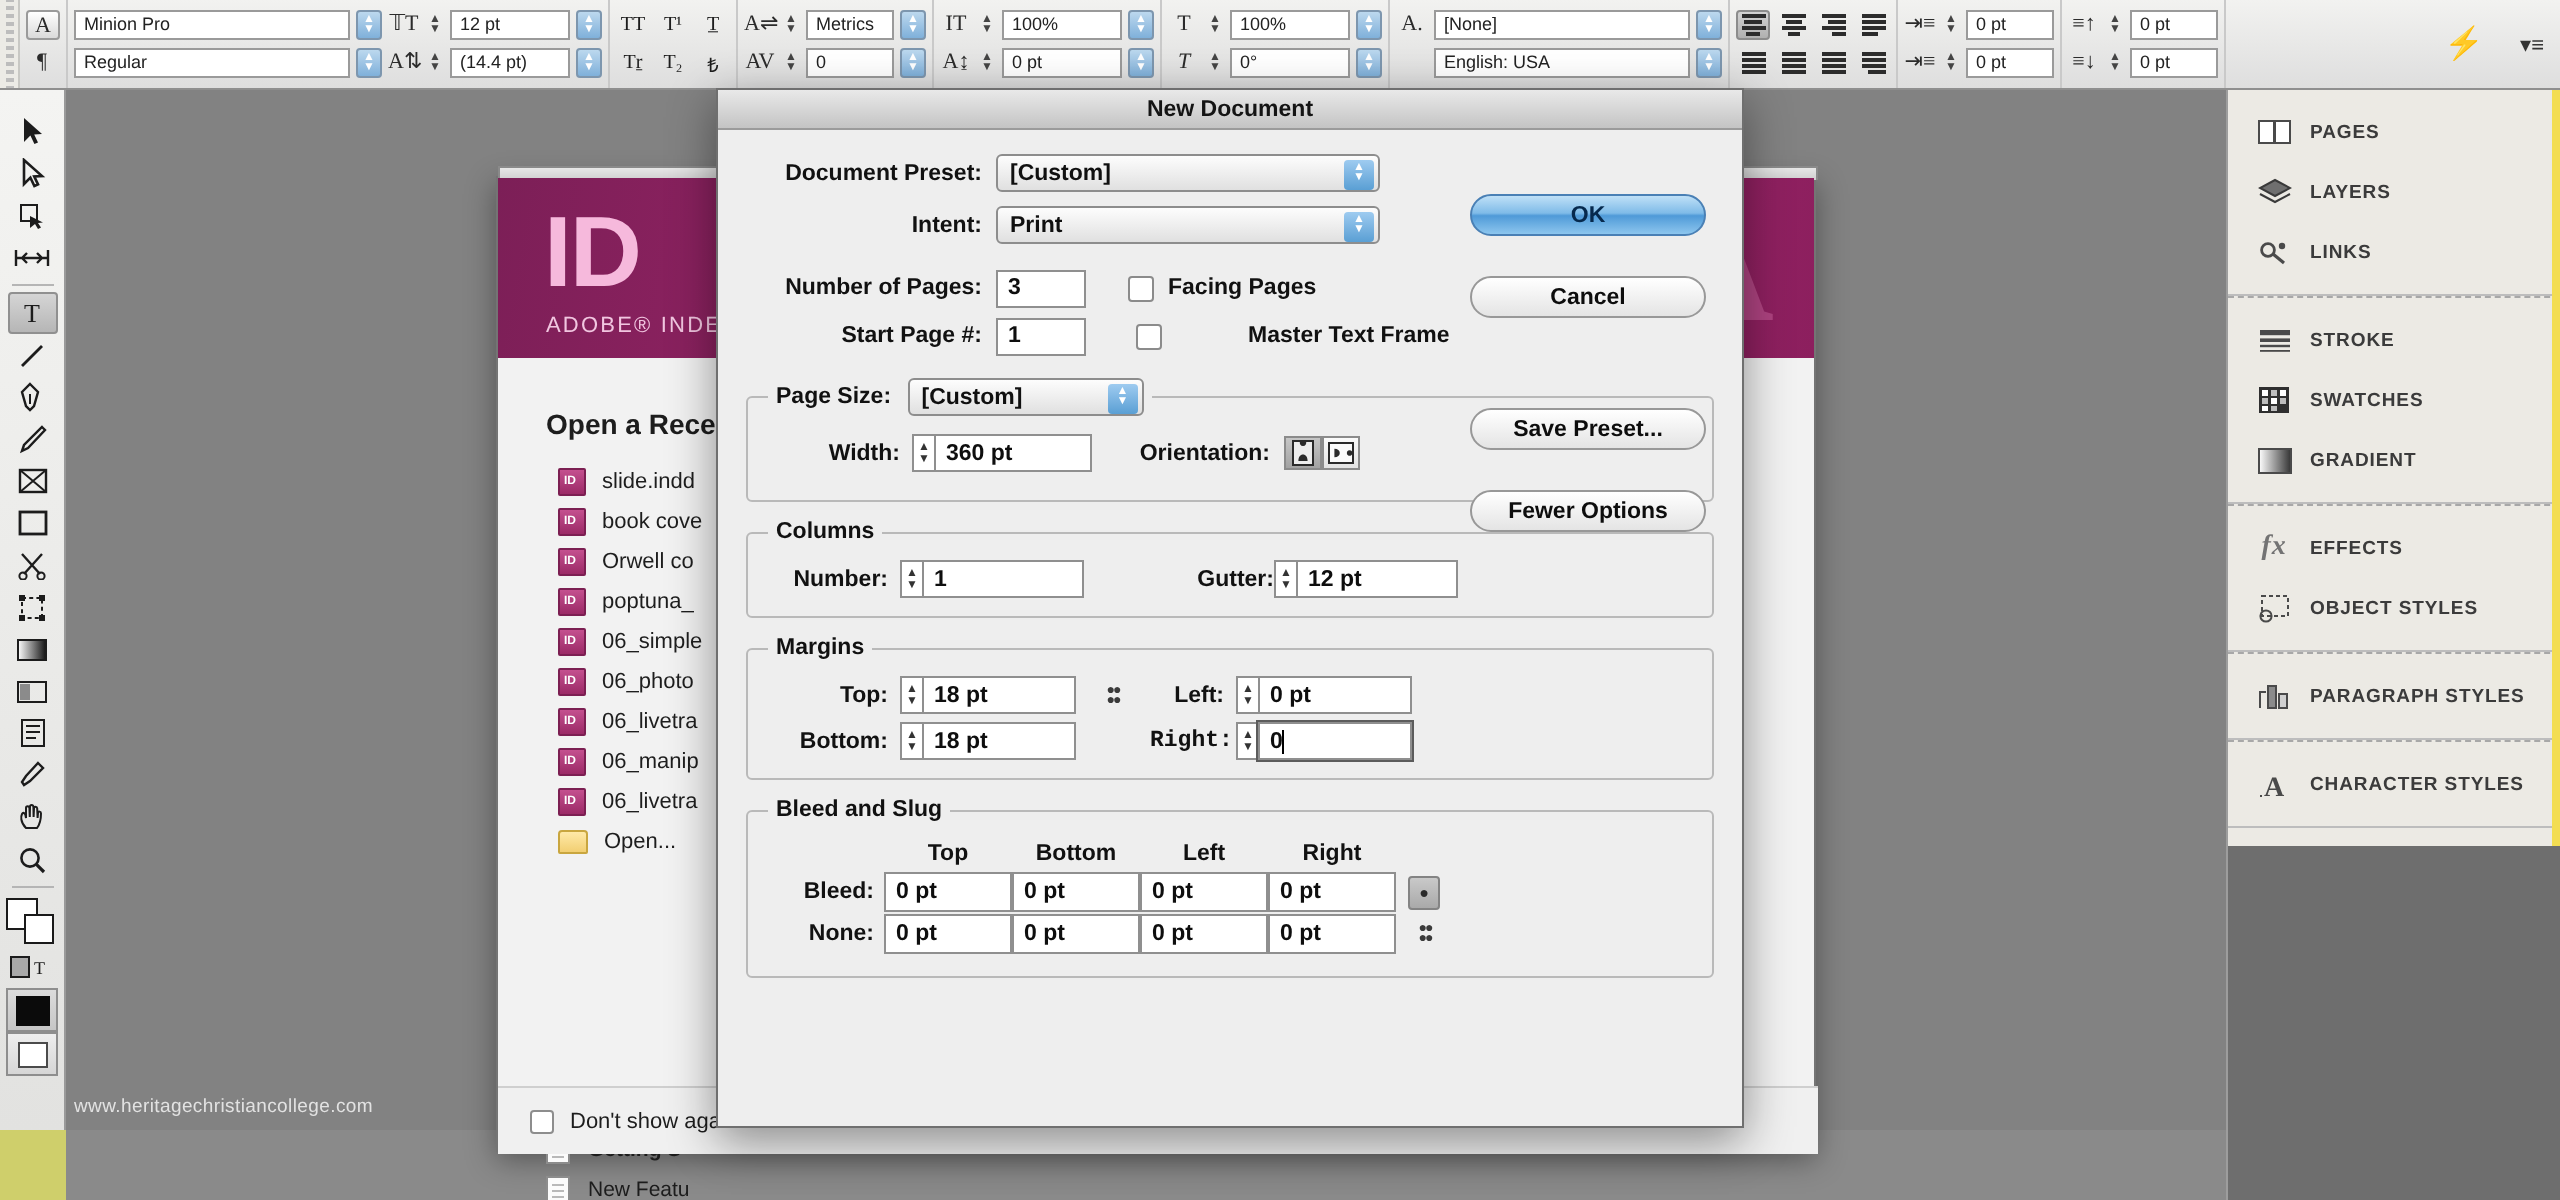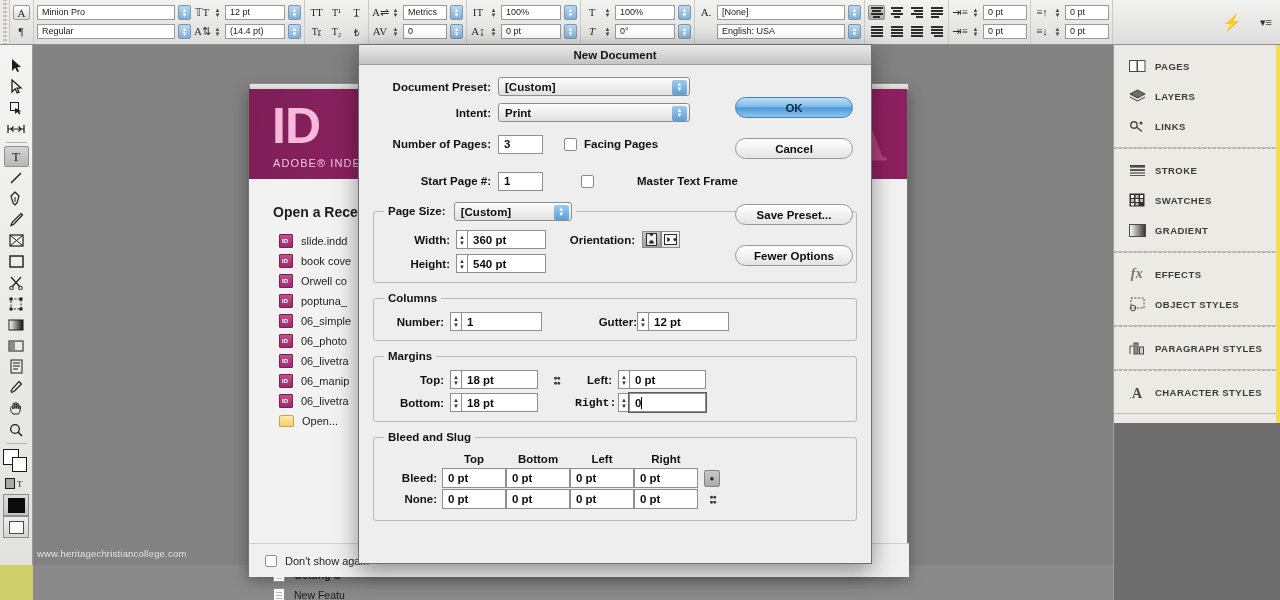--- a/index.html
+++ b/index.html
@@ -910,33 +910,33 @@
       <div class="lbl" style="width:125px; padding-right:7px;">Intent:</div>
       <div class="popup" style="width:192px;">
         <span>Print</span>
         <span class="arrowbox">
             <span>▲</span>
             <span>▼</span>
           </span>
       </div>
     </div>
 
-    <div class="row" style="margin-bottom:17px;">
+    <div class="row" style="margin-bottom:4px;">
       <div class="lbl" style="width:125px; padding-right:7px;">Number of Pages:</div>
       <div class="tfield" style="width:45px;">3</div>
       <div class="cbrow" style="margin-left:21px;">
         <span class="cb"></span>
         <span class="cbl">Facing Pages</span>
       </div>
     </div>
 
     <div class="row" style="margin-bottom:11px;">
       <div class="lbl" style="width:125px; padding-right:7px;">Start Page #:</div>
       <div class="tfield" style="width:45px;">1</div>
-      <div class="cbrow" style="margin-left:38px;gap:43px;">
+      <div class="cbrow" style="margin-left:25px;gap:43px;">
         <span class="cb"></span>
         <span class="cbl">Master Text Frame</span>
       </div>
     </div>
 
     <fieldset class="grp" style="margin-top:2px;">
       <legend>
         <span>Page Size:</span>
         <span class="popup" style="width:118px; display:inline-flex; vertical-align:middle; margin-left:5px;">
           <span>[Custom]</span>
@@ -962,28 +962,20 @@
             </svg>
         </div>
         <div class="orientbtn">
           <svg width="13" height="11" viewBox="0 0 13 11">
               <rect x="0.5" y="0.5" width="12" height="10" fill="#fafafa" stroke="#2a2a2a"></rect>
               <path d="M6.5 2.6 a1.4 1.4 0 1 1 0.01 0 M4.4 8.8 c0-1.7 0.9-2.7 2.1-2.7 s2.1 1 2.1 2.7 z" fill="#2a2a2a" transform="rotate(90 6.5 5.5)"></path>
             </svg>
         </div>
       </div>
 
-      <div class="row" style="margin-bottom:0;">
-        <div class="lbl" style="width:72px; padding-right:6px;">Height:</div>
-        <div class="spin">
-            <span>▲</span>
-            <span>▼</span>
-          </div>
-        <div class="tfield" style="width:79px;">540 pt</div>
-      </div>
     </fieldset>
 
     <fieldset class="grp">
       <legend>Columns</legend>
       <div class="row" style="margin-bottom:0; margin-top:2px;">
         <div class="lbl" style="width:66px; padding-right:6px;">Number:</div>
         <div class="spin">
             <span>▲</span>
             <span>▼</span>
           </div>

